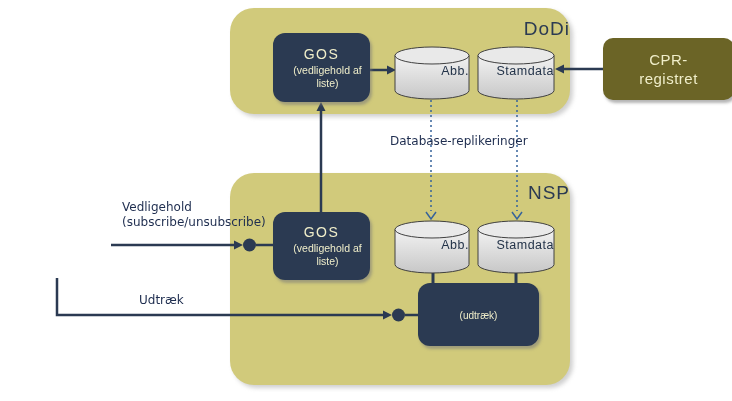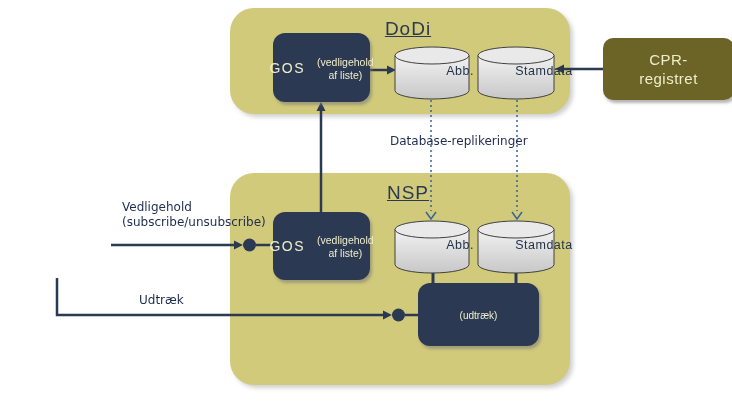--- a/index.html
+++ b/index.html
@@ -3,27 +3,27 @@
 <meta charset="utf-8">
 <style>
   html,body { margin:0; padding:0; background:#ffffff; font-family:"Liberation Sans", sans-serif; }
   .canvas { position:relative; width:732px; height:401px; background:#ffffff; overflow:hidden; }
 
   
   .container { position:absolute; background:#d1ca7b; border-radius:24px;
                box-shadow:3px 3px 4px rgba(150,150,150,0.45); }
   .container.dodi { left:230px; top:8px;  width:340px; height:106px; }
   .container.nsp  { left:230px; top:173px; width:340px; height:212px; }
-  .container-title { position:absolute; left:8px; width:100%; text-align:center;
-               color:#2b3a52; font-size:19px; letter-spacing:1px;text-decoration:underline; }
+  .container-title { position:absolute; left:0; width:100%; text-align:right;
+               color:#2b3a52; font-size:19px; letter-spacing:1px; }
   .dodi .container-title { top:10px; }
   .nsp  .container-title { top:9px; }
 
   
-  .box { position:absolute; border-radius:12px; display:flex; flex-direction:row;
+  .box { position:absolute; border-radius:12px; display:flex; flex-direction:column;
          align-items:center; justify-content:center; text-align:center;
          box-shadow:2px 3px 3px rgba(120,120,120,0.55); z-index:3; }
   .navy  { background:#2b3a52; color:#f0eeca; }
   .olive { background:#6b6426; color:#f0eeca; }
 
   .gos-dodi { left:273px; top:33px;  width:97px;  height:69px; }
   .gos-nsp  { left:273px; top:212px; width:97px;  height:68px; }
   .gos-title { font-size:14px; letter-spacing:1.5px; }
   .gos-sub   { font-size:10.5px; line-height:13px; margin-top:2px;padding-left:12px; }
 
@@ -35,21 +35,21 @@
 
   .service  { left:418px; top:283px; width:121px; height:63px; }
   .service-title { font-size:13.5px; line-height:17px; letter-spacing:0.5px; width:110px; }
   .service-sub   { font-size:10px; margin-top:1px; }
 
   
   svg.overlay { position:absolute; left:0; top:0; z-index:2; }
 
   
   .cyl-label { position:absolute; z-index:3; color:#233349; font-size:12.5px;
-               letter-spacing:0.5px; text-align:center;margin-left:28px; }
+               letter-spacing:0.5px; text-align:right; }
   .cyl-label.abb-dodi  { left:395px; top:64px;  width:74px; }
   .cyl-label.stam-dodi { left:478px; top:64px;  width:76px; }
   .cyl-label.abb-nsp   { left:395px; top:238px; width:74px; }
   .cyl-label.stam-nsp  { left:478px; top:238px; width:76px; }
 
   
   .conn-label { position:absolute; z-index:4; color:#1e2d4f;
                 font-family:"DejaVu Sans", sans-serif; font-size:12px; line-height:15px; }
   .lbl-vedligehold { left:122px; top:200px; }
   .lbl-udtraek     { left:139px; top:293px; }

